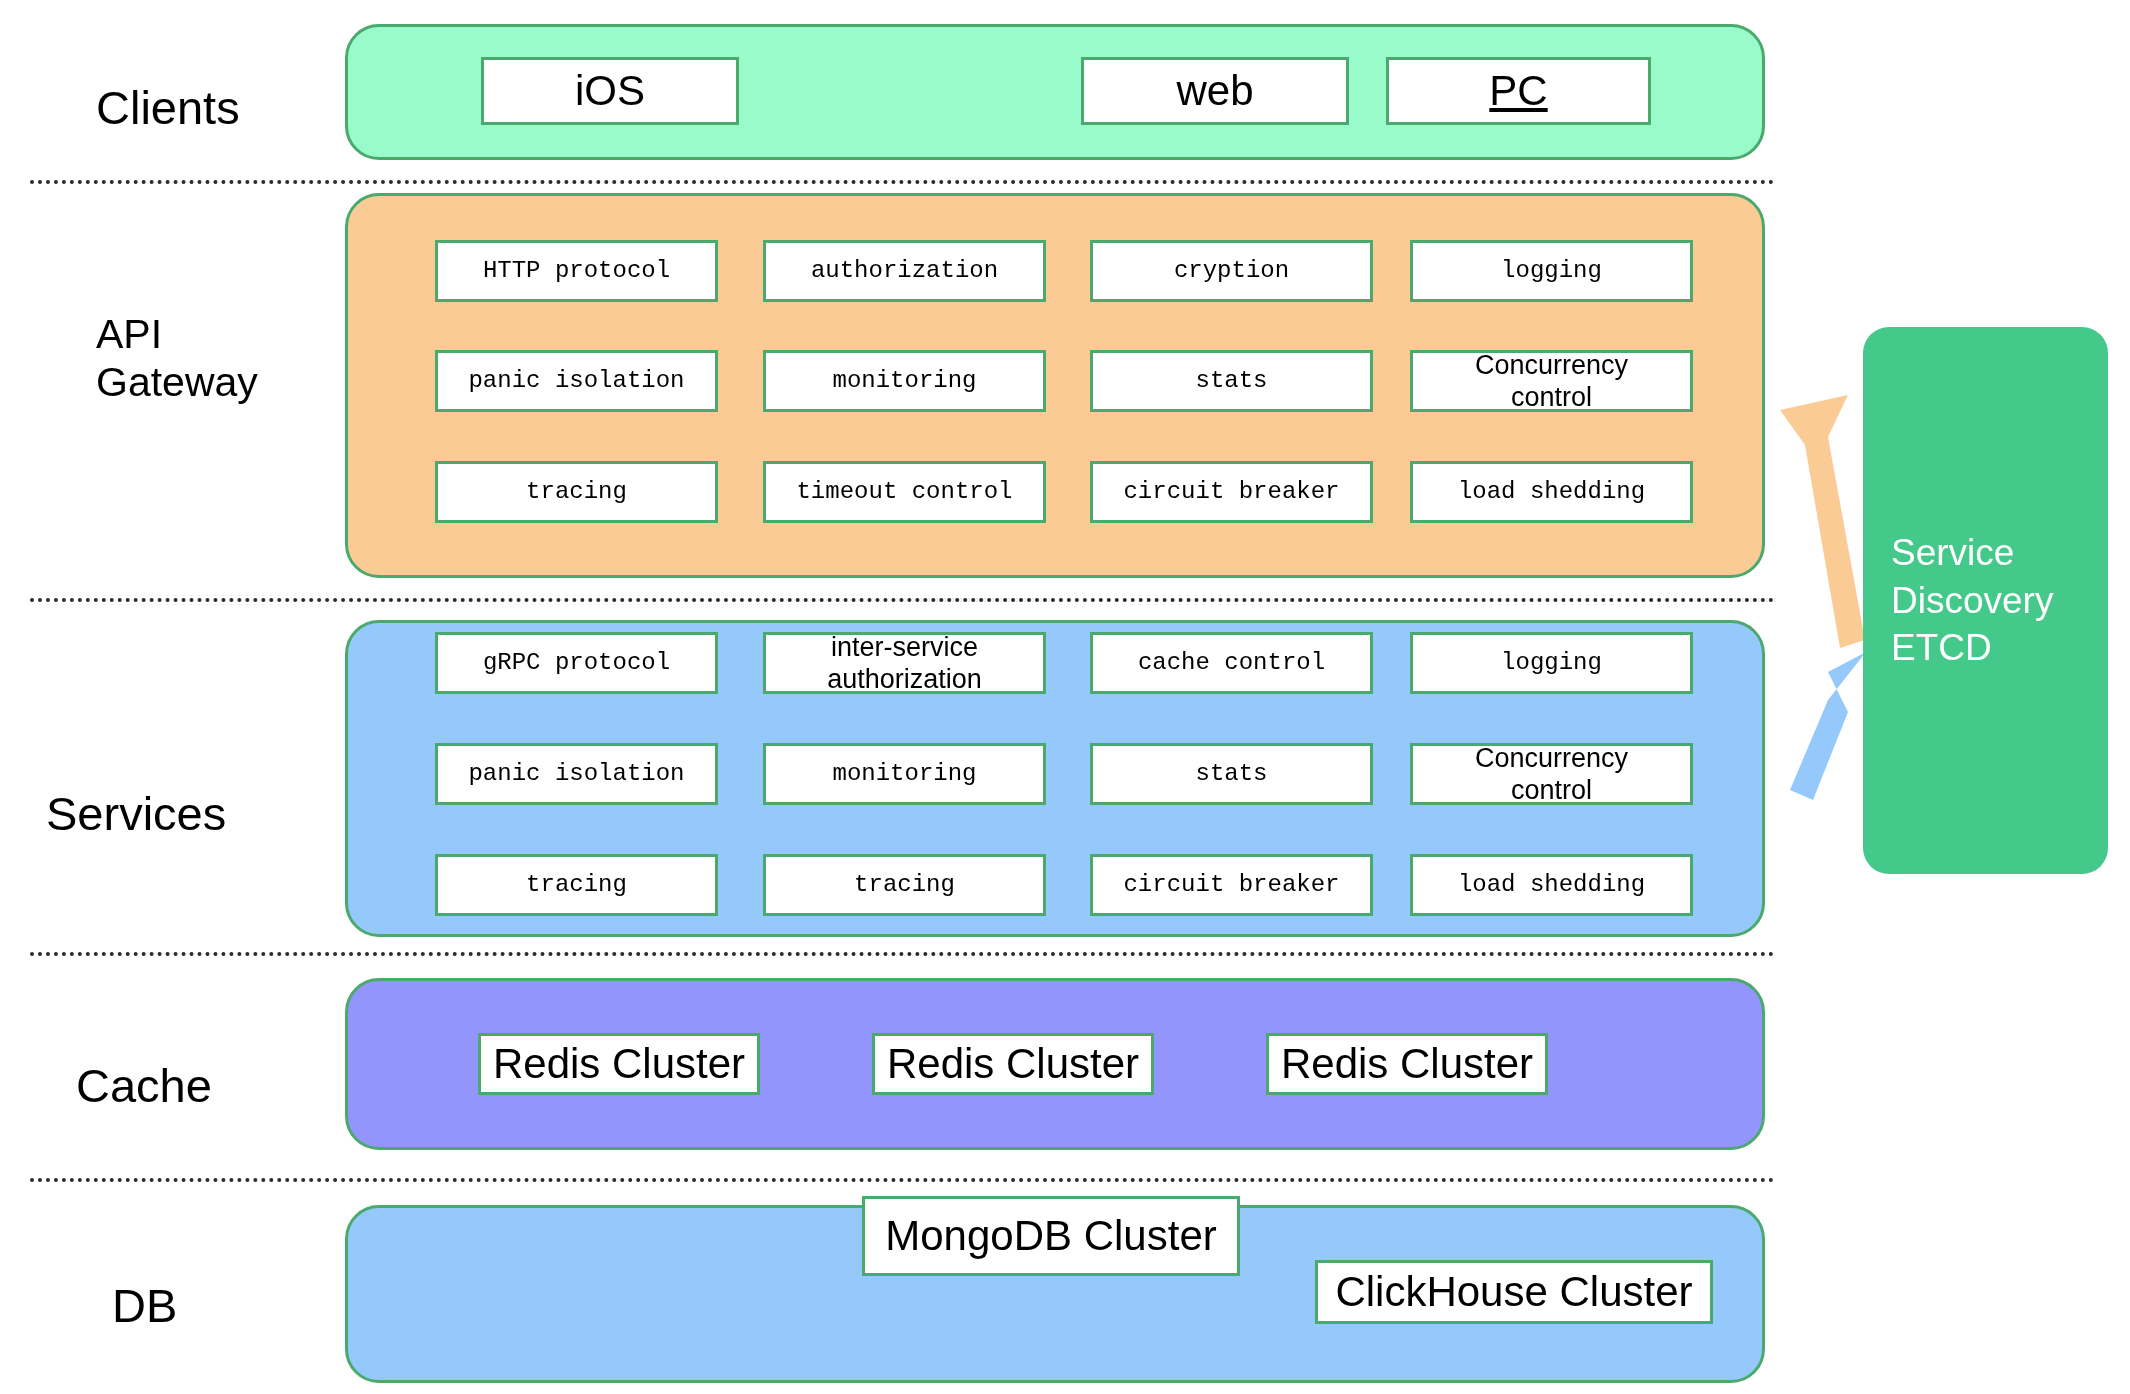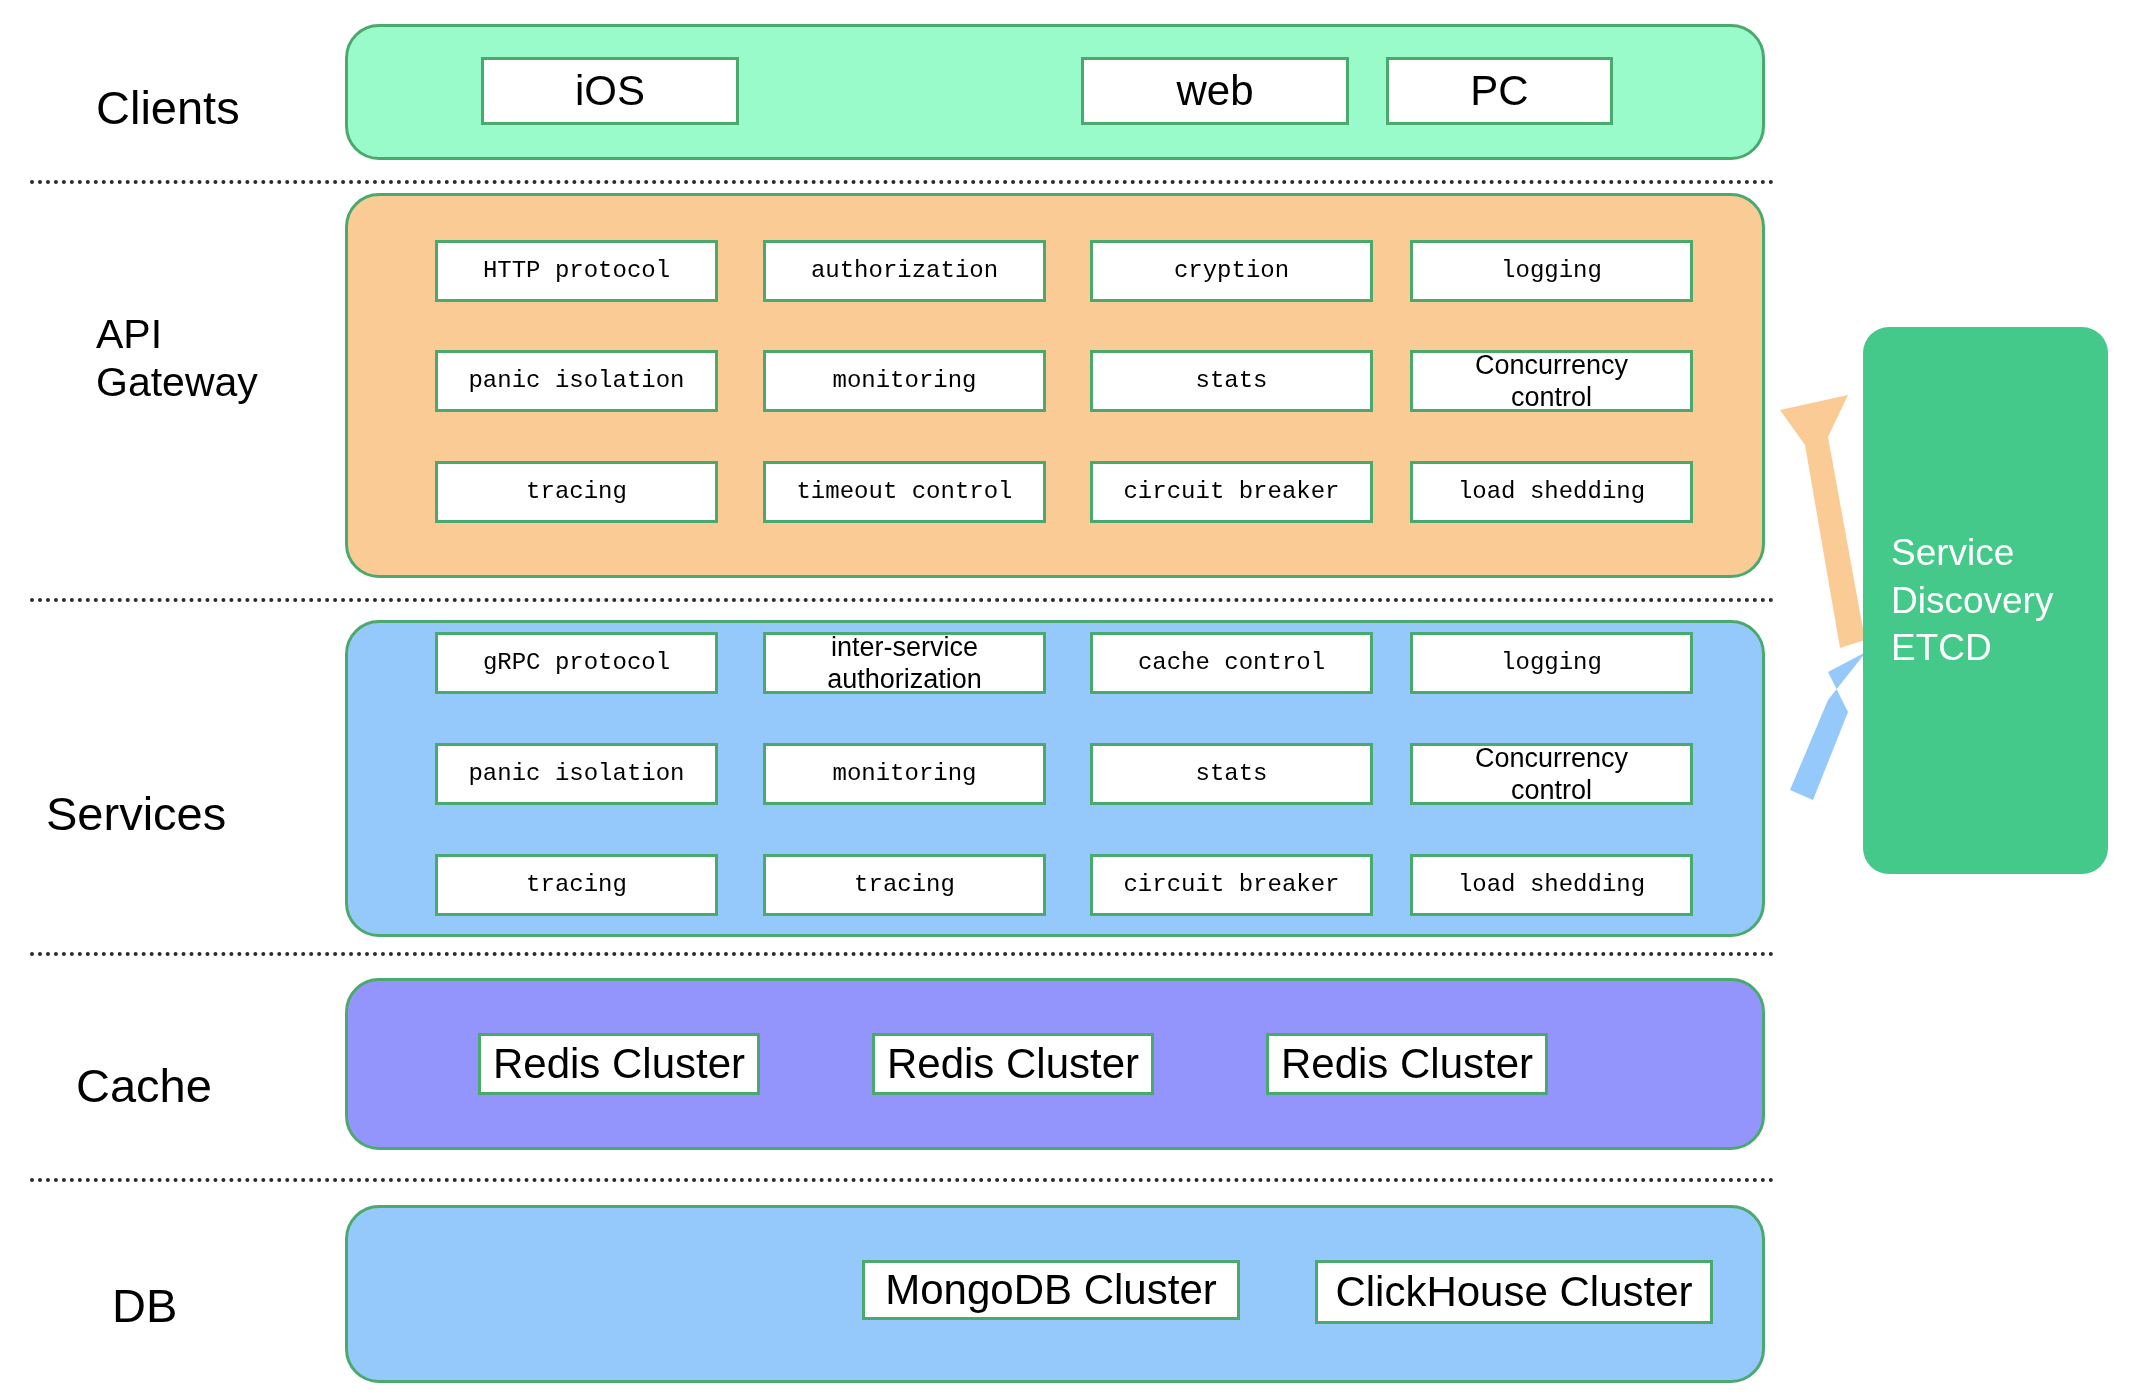--- a/index.html
+++ b/index.html
@@ -125,21 +125,21 @@
 
   <div class="divider" style="top:180px;"></div>
   <div class="divider" style="top:598px;"></div>
   <div class="divider" style="top:952px;"></div>
   <div class="divider" style="top:1178px;"></div>
 
   <div class="panel green" style="left:345px; top:24px; width:1420px; height:136px;"></div>
 
   <div class="cell big" style="left:481px; top:57px;  width:258px; height:68px;">iOS</div>
   <div class="cell big" style="left:1081px; top:57px; width:268px; height:68px;">web</div>
-  <div class="cell big" style="left:1386px; top:57px; width:227px; height:68px;">PC</div>
+  <div class="cell big" style="left:1386px; top:57px; width:265px; height:68px;text-decoration:underline;">PC</div>
 
   <div class="panel orange" style="left:345px; top:193px; width:1420px; height:385px;"></div>
 
   <div class="cell mid" style="left:435px; top:240px; width:283px; height:62px;">HTTP protocol</div>
   <div class="cell mid" style="left:763px; top:240px; width:283px; height:62px;">authorization</div>
   <div class="cell mid" style="left:1090px; top:240px; width:283px; height:62px;">cryption</div>
   <div class="cell mid" style="left:1410px; top:240px; width:283px; height:62px;">logging</div>
 
   <div class="cell mid" style="left:435px; top:350px; width:283px; height:62px;">panic isolation</div>
   <div class="cell mid" style="left:763px; top:350px; width:283px; height:62px;">monitoring</div>
@@ -172,21 +172,21 @@
   <div class="cell mid" style="left:1410px; top:854px; width:283px; height:62px;">load shedding</div>
 
   <div class="panel purple" style="left:345px; top:978px; width:1420px; height:172px;"></div>
 
   <div class="cell big" style="left:478px; top:1033px; width:282px; height:62px;">Redis Cluster</div>
   <div class="cell big" style="left:872px; top:1033px; width:282px; height:62px;">Redis Cluster</div>
   <div class="cell big" style="left:1266px; top:1033px; width:282px; height:62px;">Redis Cluster</div>
 
   <div class="panel blue" style="left:345px; top:1205px; width:1420px; height:178px;"></div>
 
-  <div class="cell big" style="left:862px; top:1260px; width:378px; height:60px;">MongoDB Cluster</div>
+  <div class="cell big" style="left:862px; top:1196px; width:378px; height:80px;">MongoDB Cluster</div>
   <div class="cell big" style="left:1315px; top:1260px; width:398px; height:64px;">ClickHouse Cluster</div>
 
   <div class="sd-box" style="left:1863px; top:327px; width:245px; height:547px;">
     <span>Service
 Discovery
 ETCD</span>
   </div>
 
 </div>
 

